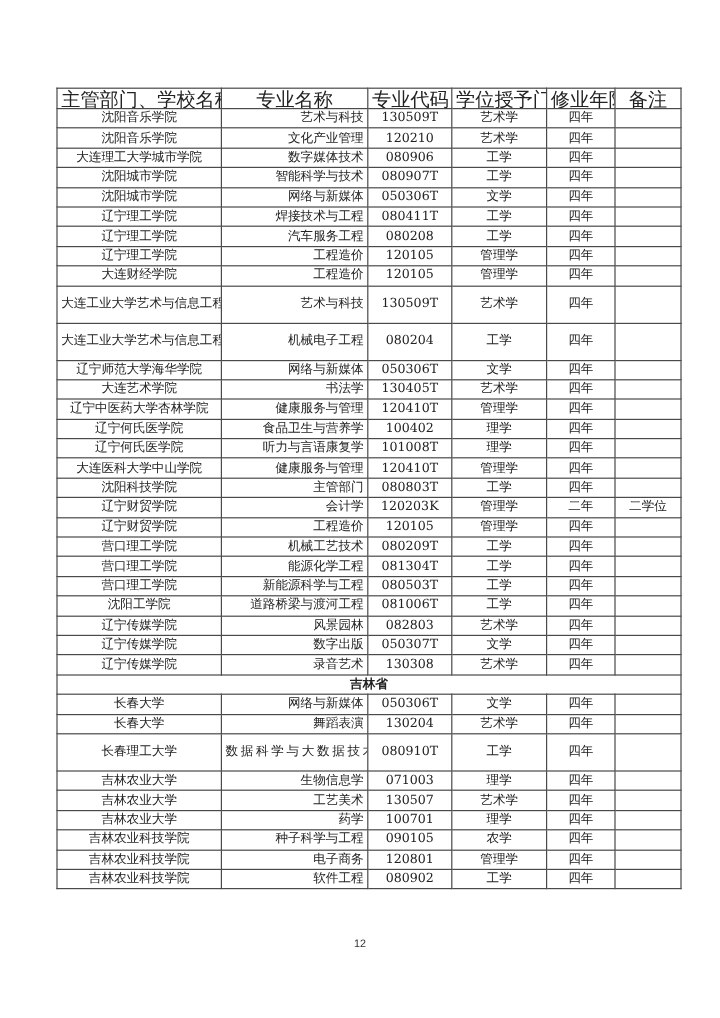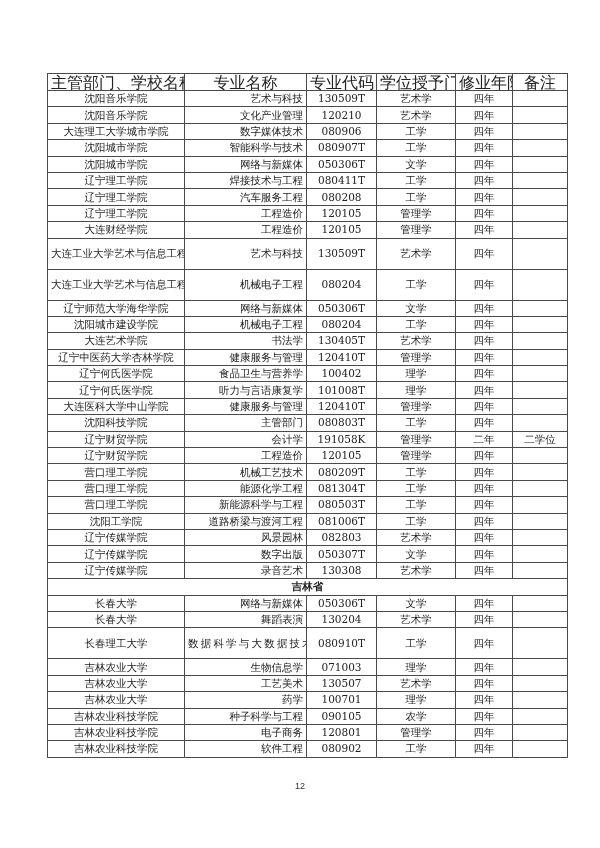--- a/index.html
+++ b/index.html
@@ -134,28 +134,20 @@
         </tr>
         <tr>
           <td class="c-school">辽宁师范大学海华学院</td>
           <td class="c-major">网络与新媒体</td>
           <td class="c-code">050306T</td>
           <td class="c-cat">文学</td>
           <td class="c-years">四年</td>
           <td class="c-note"></td>
         </tr>
         <tr>
-          <td class="c-school">沈阳城市建设学院</td>
-          <td class="c-major">机械电子工程</td>
-          <td class="c-code">080204</td>
-          <td class="c-cat">工学</td>
-          <td class="c-years">四年</td>
-          <td class="c-note"></td>
-        </tr>
-        <tr>
           <td class="c-school">大连艺术学院</td>
           <td class="c-major">书法学</td>
           <td class="c-code">130405T</td>
           <td class="c-cat">艺术学</td>
           <td class="c-years">四年</td>
           <td class="c-note"></td>
         </tr>
         <tr>
           <td class="c-school">辽宁中医药大学杏林学院</td>
           <td class="c-major">健康服务与管理</td>
@@ -192,21 +184,21 @@
           <td class="c-school">沈阳科技学院</td>
           <td class="c-major">主管部门</td>
           <td class="c-code">080803T</td>
           <td class="c-cat">工学</td>
           <td class="c-years">四年</td>
           <td class="c-note"></td>
         </tr>
         <tr>
           <td class="c-school">辽宁财贸学院</td>
           <td class="c-major">会计学</td>
-          <td class="c-code">191058K</td>
+          <td class="c-code">120203K</td>
           <td class="c-cat">管理学</td>
           <td class="c-years">二年</td>
           <td class="c-note">二学位</td>
         </tr>
         <tr>
           <td class="c-school">辽宁财贸学院</td>
           <td class="c-major">工程造价</td>
           <td class="c-code">120105</td>
           <td class="c-cat">管理学</td>
           <td class="c-years">四年</td>

